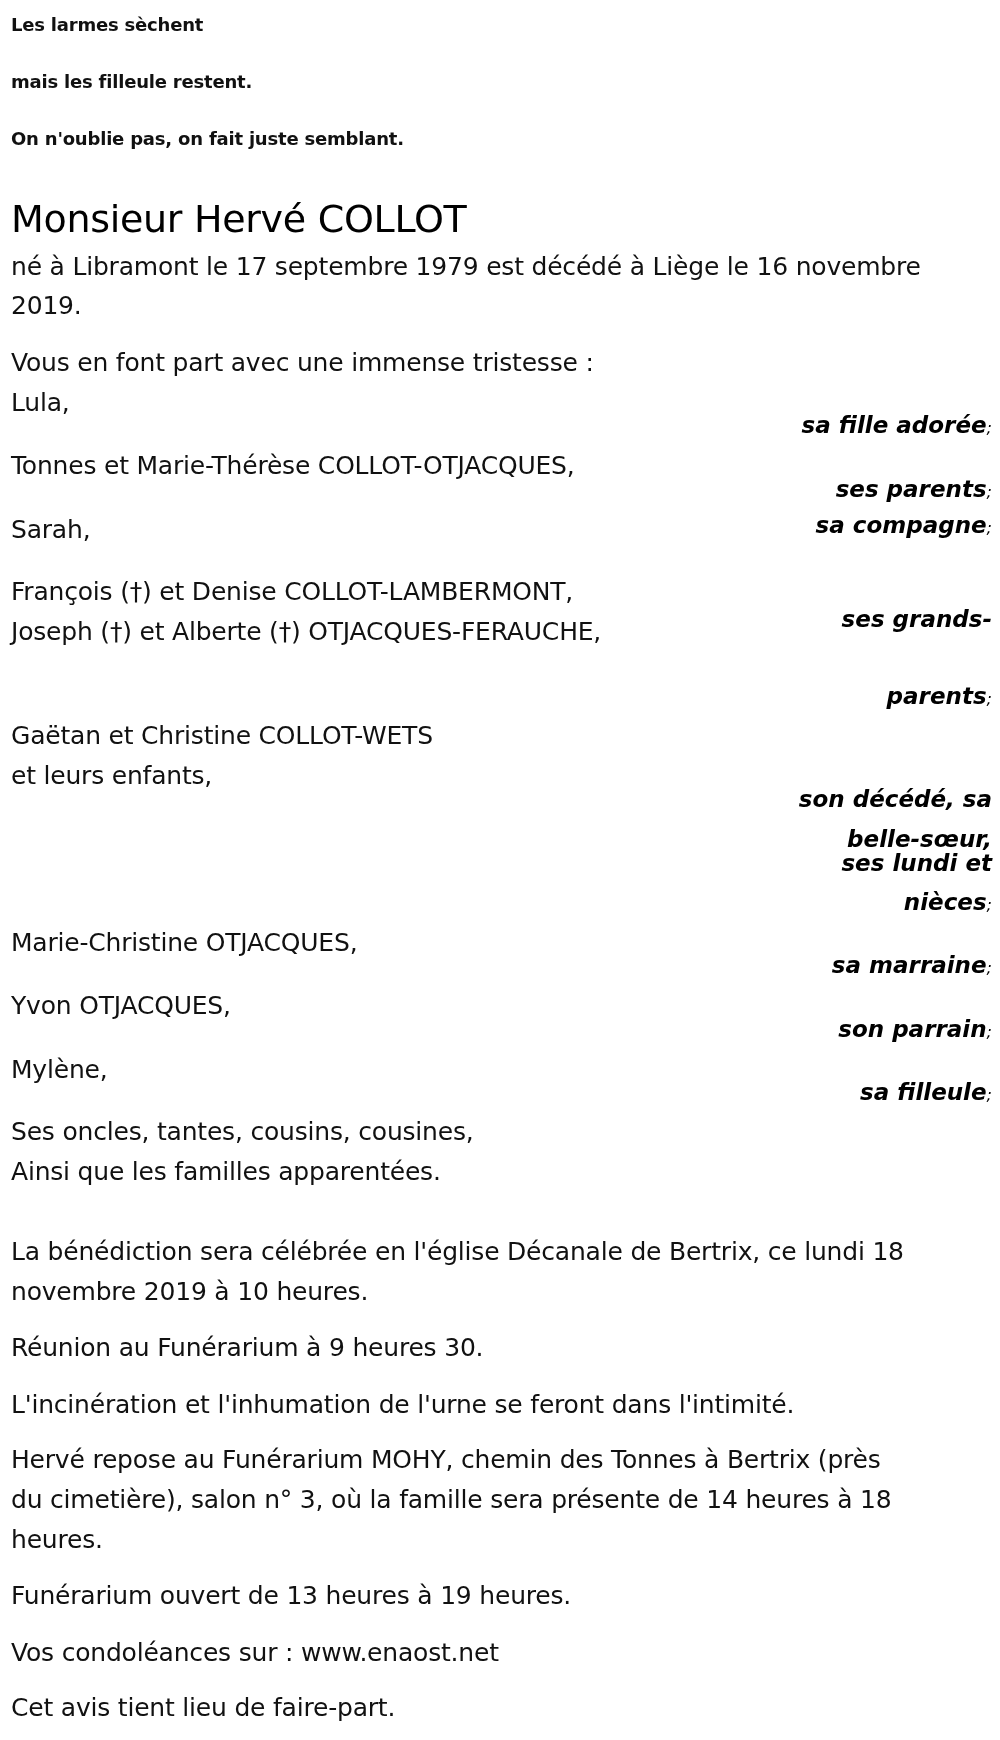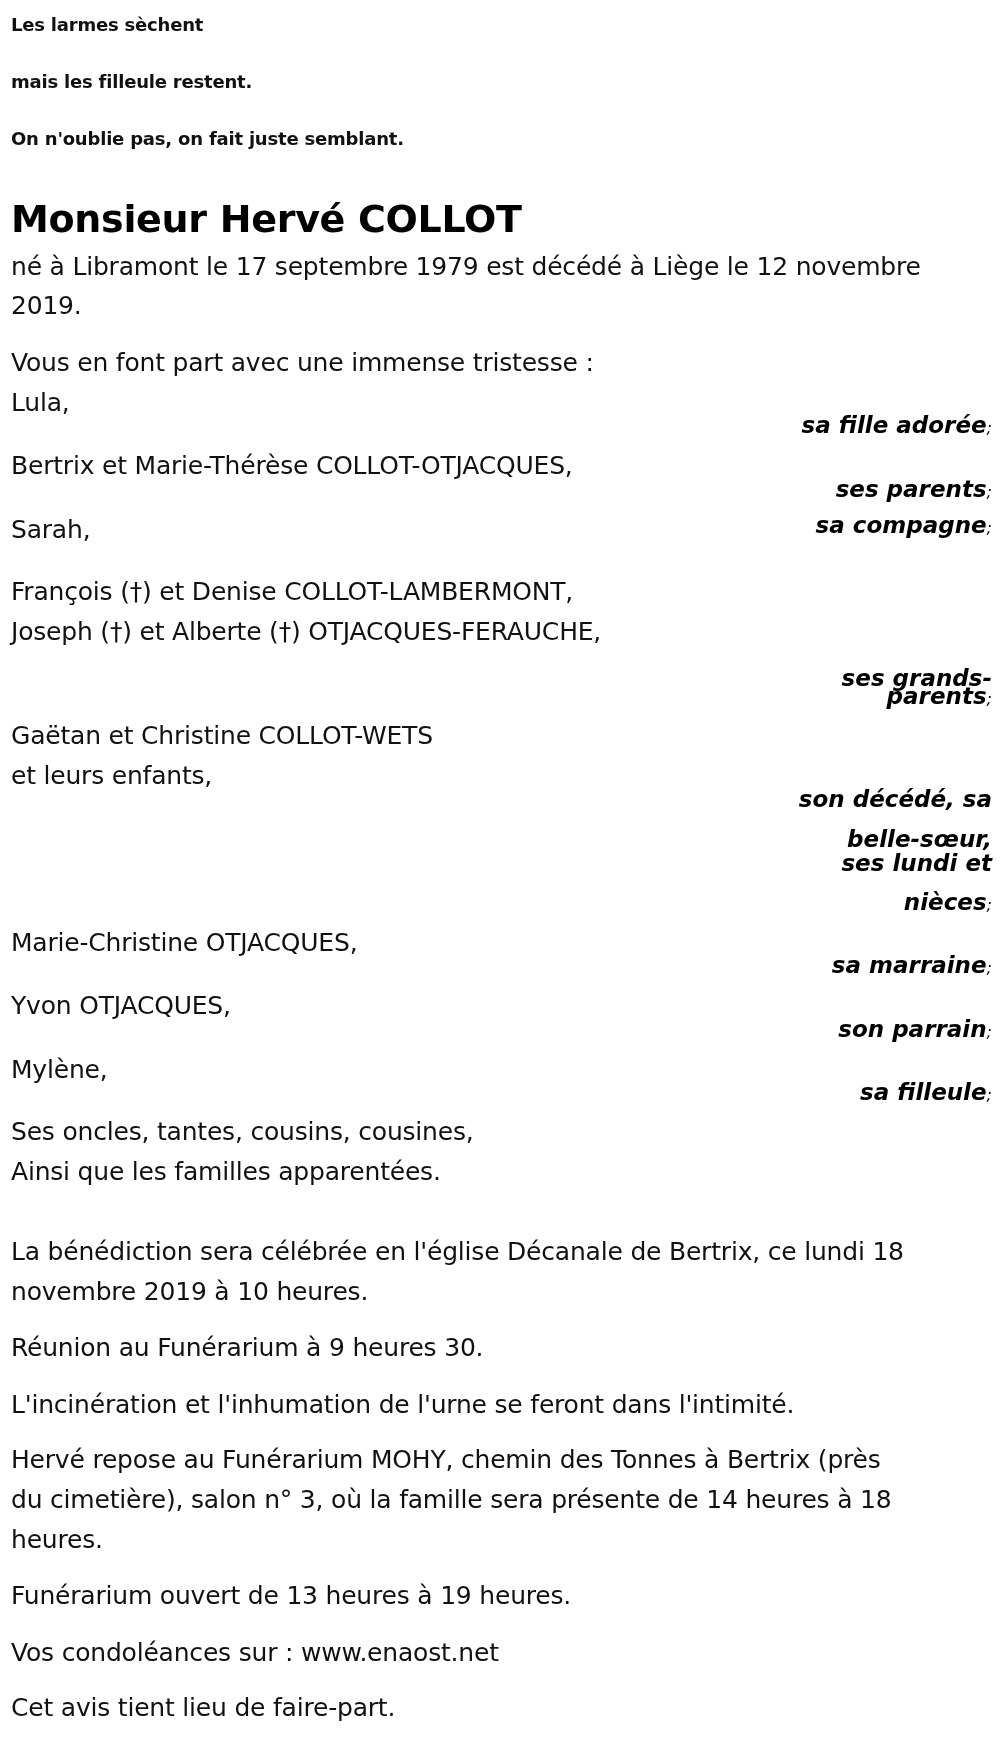--- a/index.html
+++ b/index.html
@@ -22,21 +22,21 @@
       font-size: 25px;
       line-height: 30px;
       transform: translateY(-50%);
       letter-spacing: -0.2px;
     }
     .quote {
       font-weight: bold;
       font-size: 18px;
     }
     .title {
-      font-weight: bold;
+      font-weight: normal;
       font-size: 38px;
       line-height: 44px;
       color: #000000;
       letter-spacing: -0.3px;
     }
     .rel {
       position: absolute;
       right: 8px;
       white-space: nowrap;
       font-weight: bold;
@@ -53,37 +53,37 @@
     }
   </style>
 </head>
 <body>
 
 <div class="ln quote" style="top:25px">Les larmes sèchent</div>
 <div class="ln quote" style="top:82px">mais les filleule restent.</div>
 <div class="ln quote" style="top:139px">On n'oublie pas, on fait juste semblant.</div>
 
 <div class="ln title" style="top:219px">Monsieur Hervé COLLOT</div>
-<div class="ln" style="top:267px">né à Libramont le 17 septembre 1979 est décédé à Liège le 12 novembre</div>
+<div class="ln" style="top:267px">né à Libramont le 17 septembre 1979 est décédé à Liège le 16 novembre</div>
 <div class="ln" style="top:306px">2019.</div>
 
 <div class="ln" style="top:363px">Vous en font part avec une immense tristesse :</div>
 
 <div class="ln" style="top:403px">Lula,</div>
 <div class="rel" style="top:426px"><span>sa fille adorée</span><span class="semi">;</span></div>
 
-<div class="ln" style="top:466px">Bertrix et Marie-Thérèse COLLOT-OTJACQUES,</div>
+<div class="ln" style="top:466px">Tonnes et Marie-Thérèse COLLOT-OTJACQUES,</div>
 <div class="rel" style="top:490px"><span>ses parents</span><span class="semi">;</span></div>
 
 <div class="ln" style="top:530px">Sarah,</div>
 <div class="rel" style="top:526px"><span>sa compagne</span><span class="semi">;</span></div>
 
 <div class="ln" style="top:592px">François (†) et Denise COLLOT-LAMBERMONT,</div>
 <div class="ln" style="top:632px">Joseph (†) et Alberte (†) OTJACQUES-FERAUCHE,</div>
-<div class="rel" style="top:678px">ses grands-</div>
+<div class="rel" style="top:619px">ses grands-</div>
 <div class="rel" style="top:697px"><span>parents</span><span class="semi">;</span></div>
 
 <div class="ln" style="top:736px">Gaëtan et Christine COLLOT-WETS</div>
 <div class="ln" style="top:776px">et leurs enfants,</div>
 <div class="rel" style="top:799px">son décédé, sa</div>
 <div class="rel" style="top:839px">belle-sœur,</div>
 <div class="rel" style="top:863px">ses lundi et</div>
 <div class="rel" style="top:903px"><span>nièces</span><span class="semi">;</span></div>
 
 <div class="ln" style="top:943px">Marie-Christine OTJACQUES,</div>

